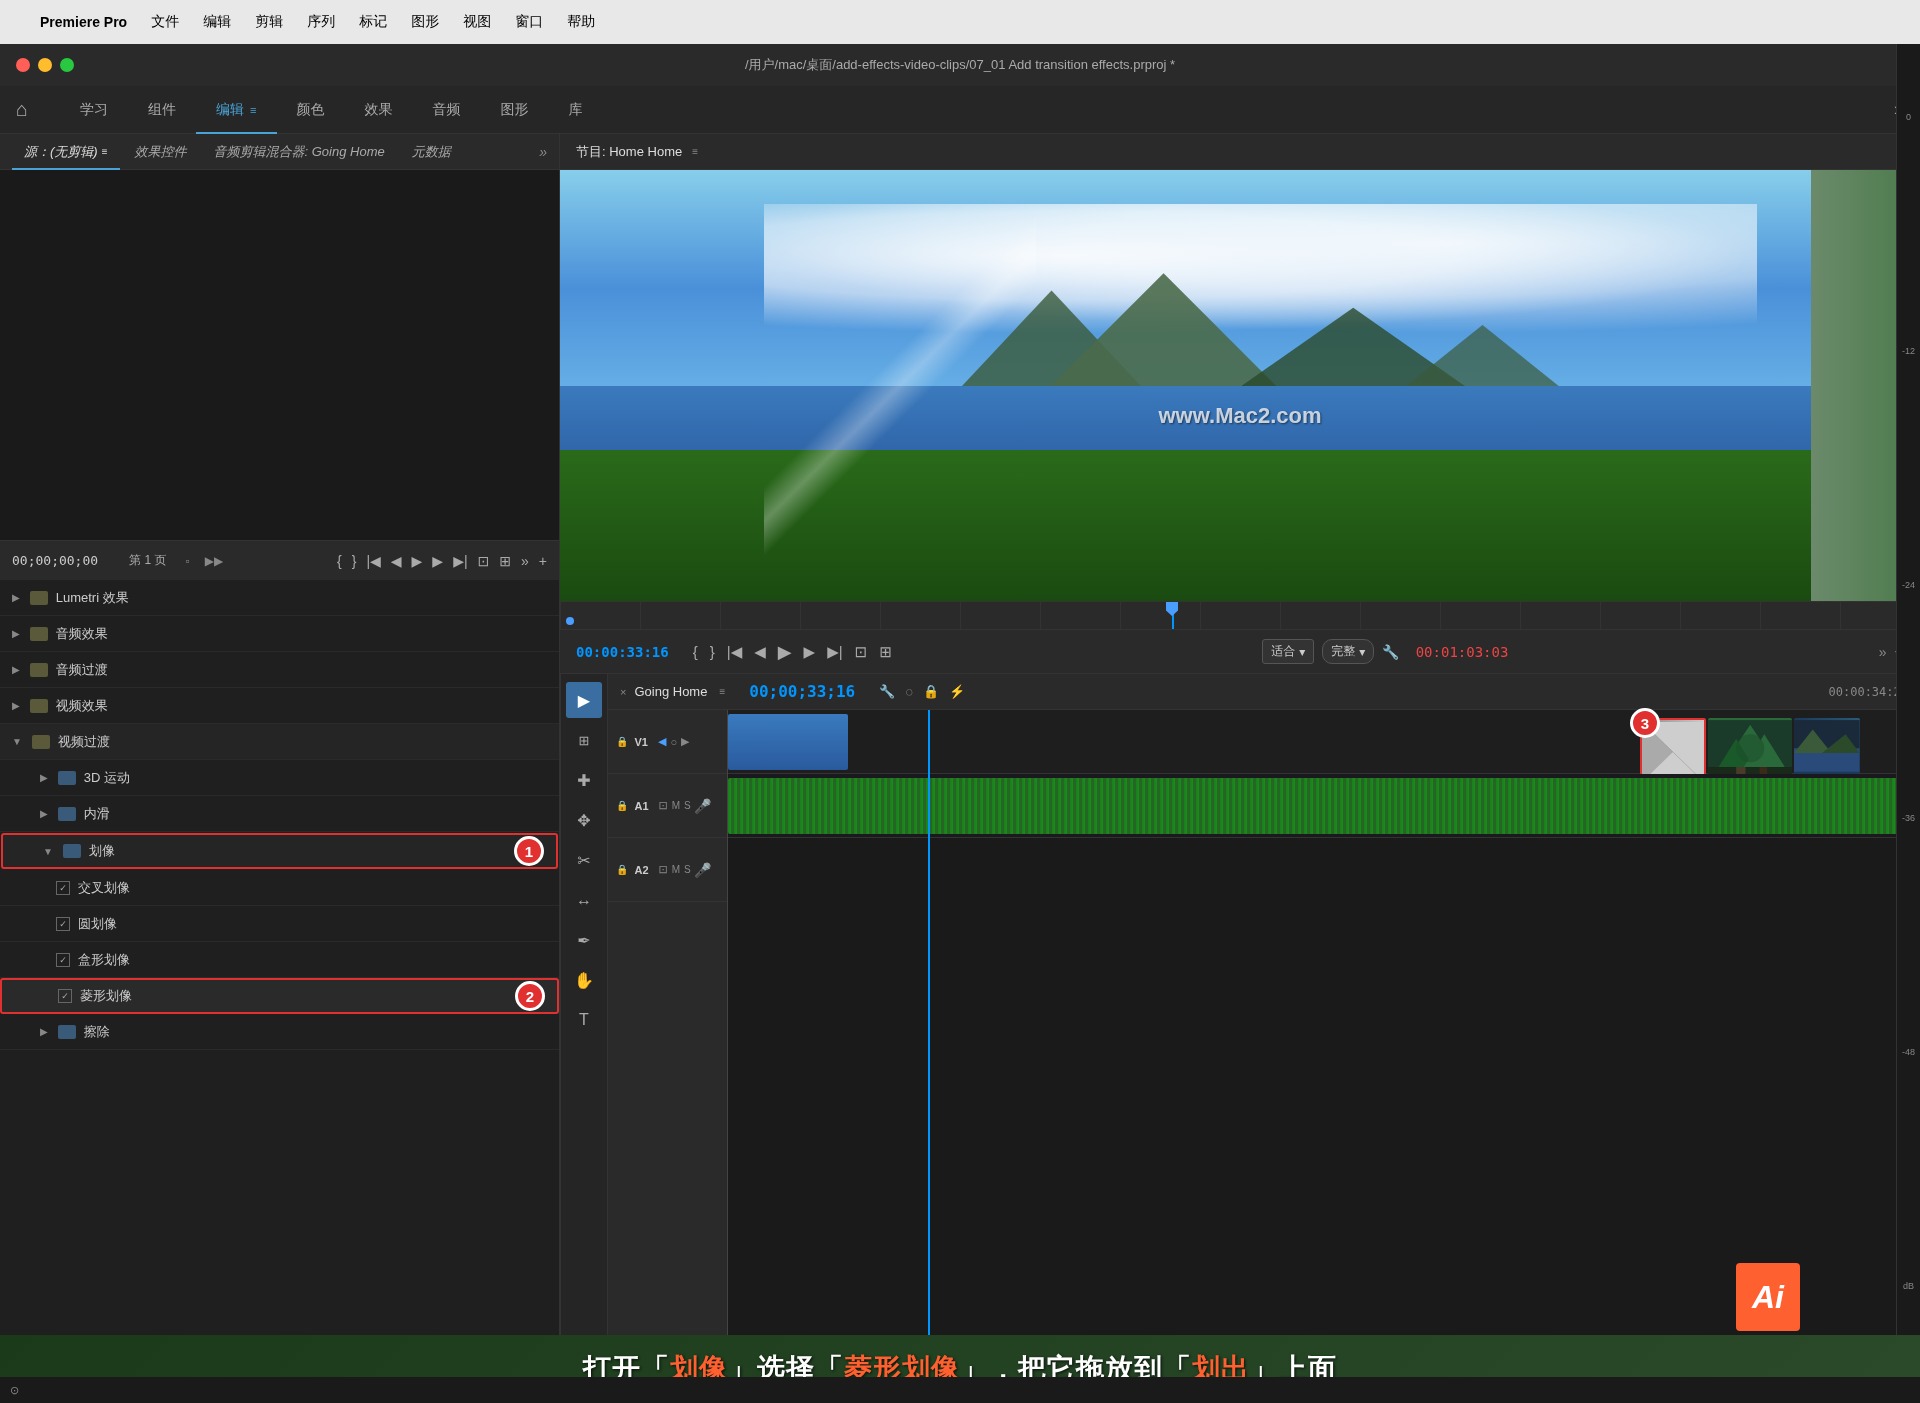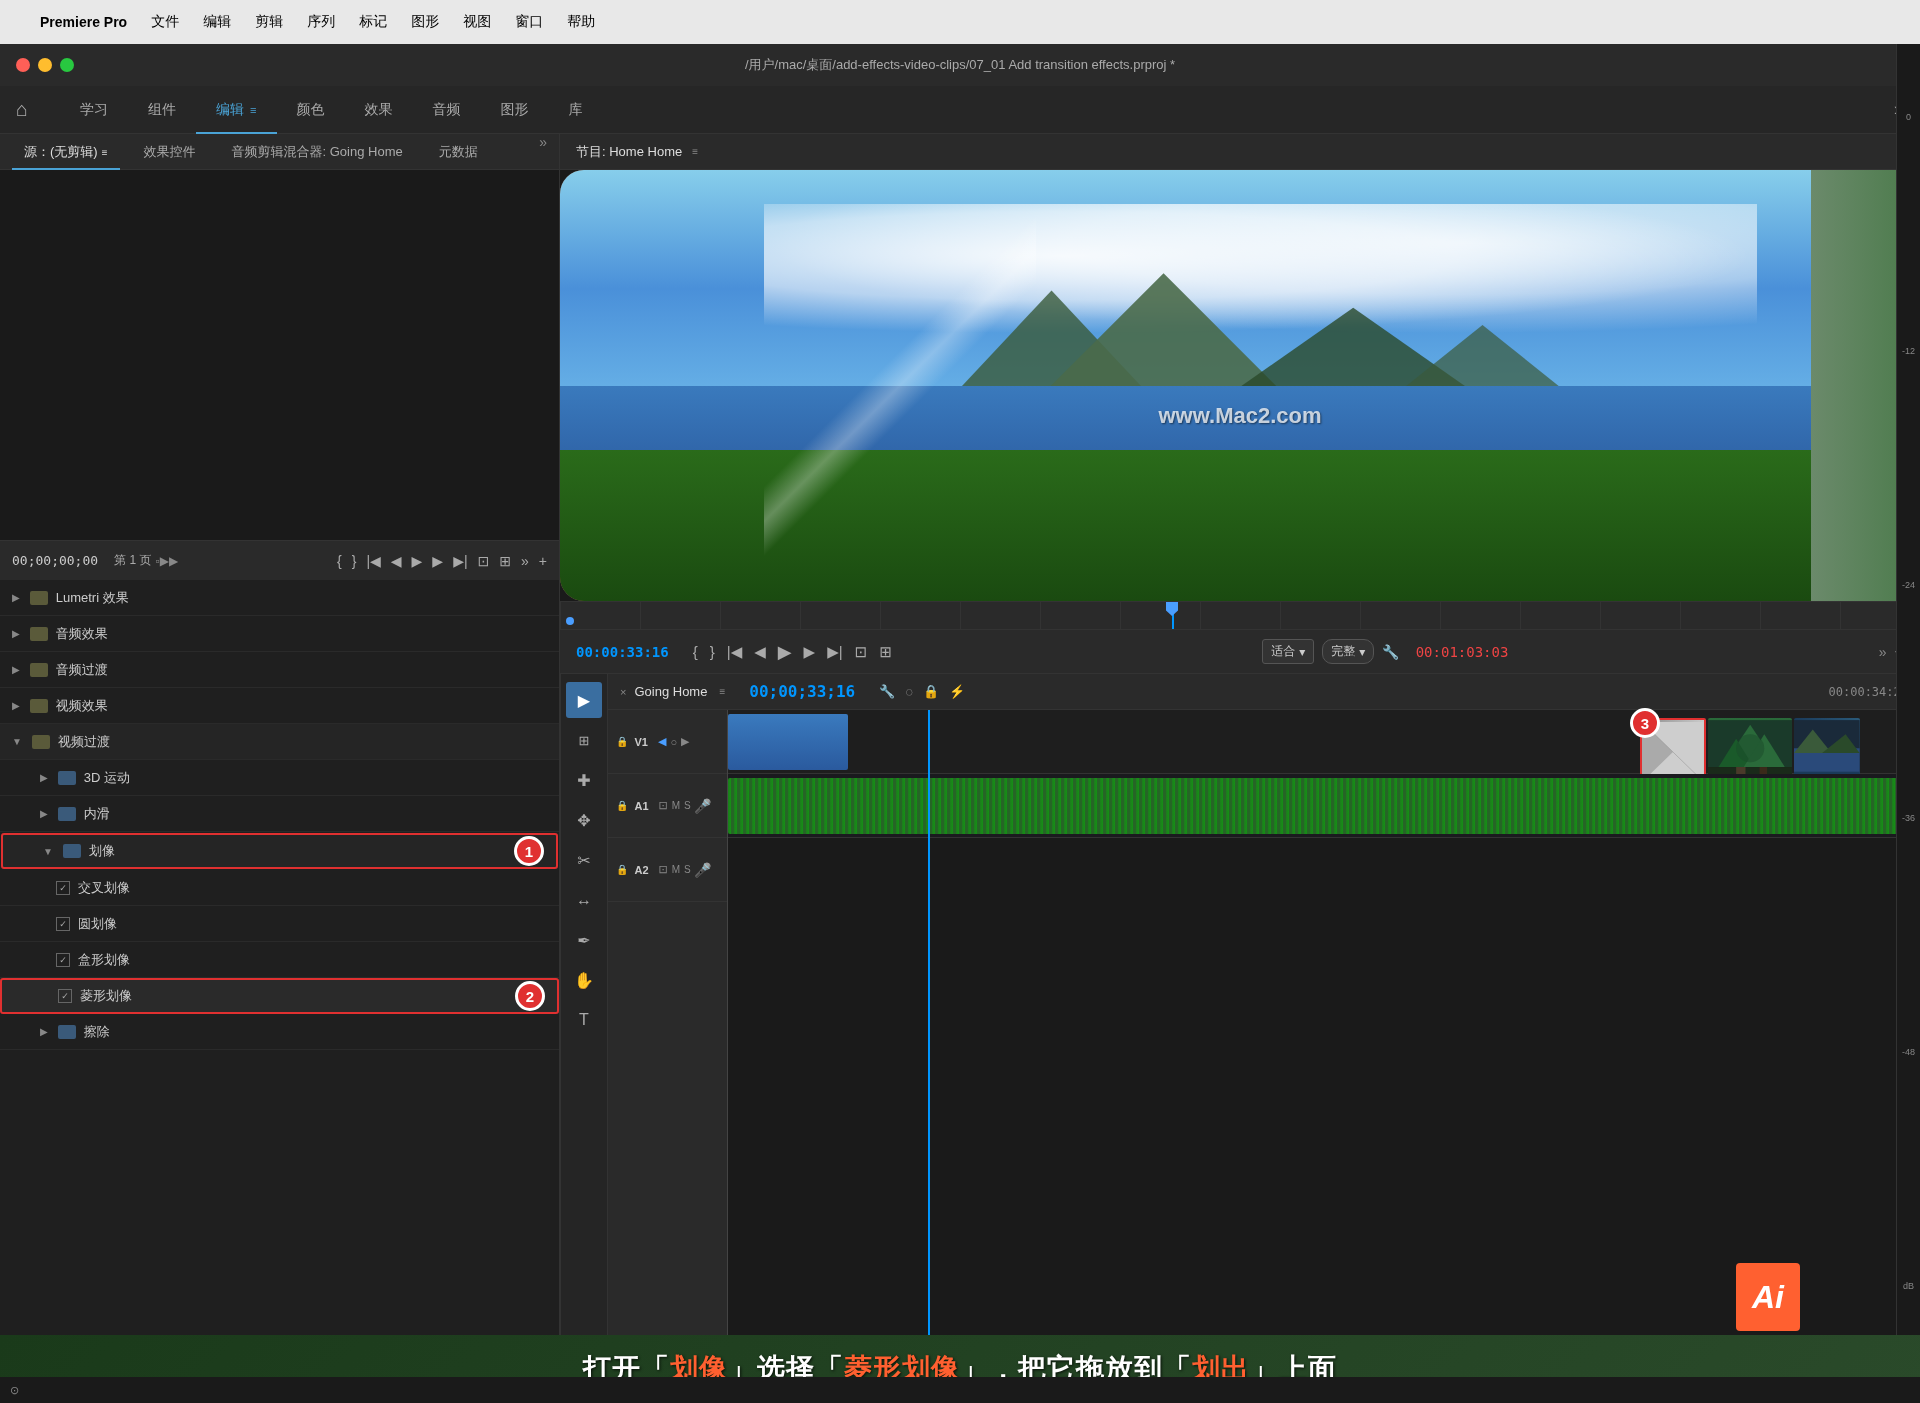--- a/index.html
+++ b/index.html
@@ -131,23 +131,25 @@
       display: flex;
       flex-direction: column;
       border-right: 1px solid #333;
     }
 
     
     .panel-tabs {
       height: 36px;
       background: #2a2a2a;
       display: flex;
+      align-items: center;
       padding: 0 12px;
-      gap: 12px;
+      gap: 3px;
       border-bottom: 1px solid #333;
+      font-style: italic;
     }
     .panel-tab {
       font-size: 13px;
       color: #aaaaaa;
       padding: 0 12px;
       height: 36px;
       display: flex;
       align-items: center;
       cursor: pointer;
       position: relative;
@@ -184,21 +186,21 @@
       justify-content: center;
     }
 
     .source-footer {
       height: 40px;
       background: #2a2a2a;
       display: flex;
       align-items: center;
       padding: 0 12px;
       border-top: 1px solid #333;
-      gap: 0;
+      gap: 15px;
     }
     .timecode {
       font-size: 13px;
       color: #cccccc;
       font-family: monospace;
     }
     .page-indicator {
       font-size: 12px;
       color: #aaaaaa;
       margin-left: 16px;
@@ -297,21 +299,20 @@
     .program-tab-icon {
       font-size: 10px;
       color: #888;
       margin-left: 6px;
     }
     .program-video {
       flex: 1;
       background: #111;
       position: relative;
       overflow: hidden;
-      border-radius: 24px;
     }
     .video-preview {
       width: 100%;
       height: 100%;
       background: linear-gradient(135deg, #1a3a5c 0%, #4a90d9 40%, #87ceeb 60%, #228B22 80%, #1a5c2a 100%);
       position: relative;
     }
     
     .video-sky {
       position: absolute;

